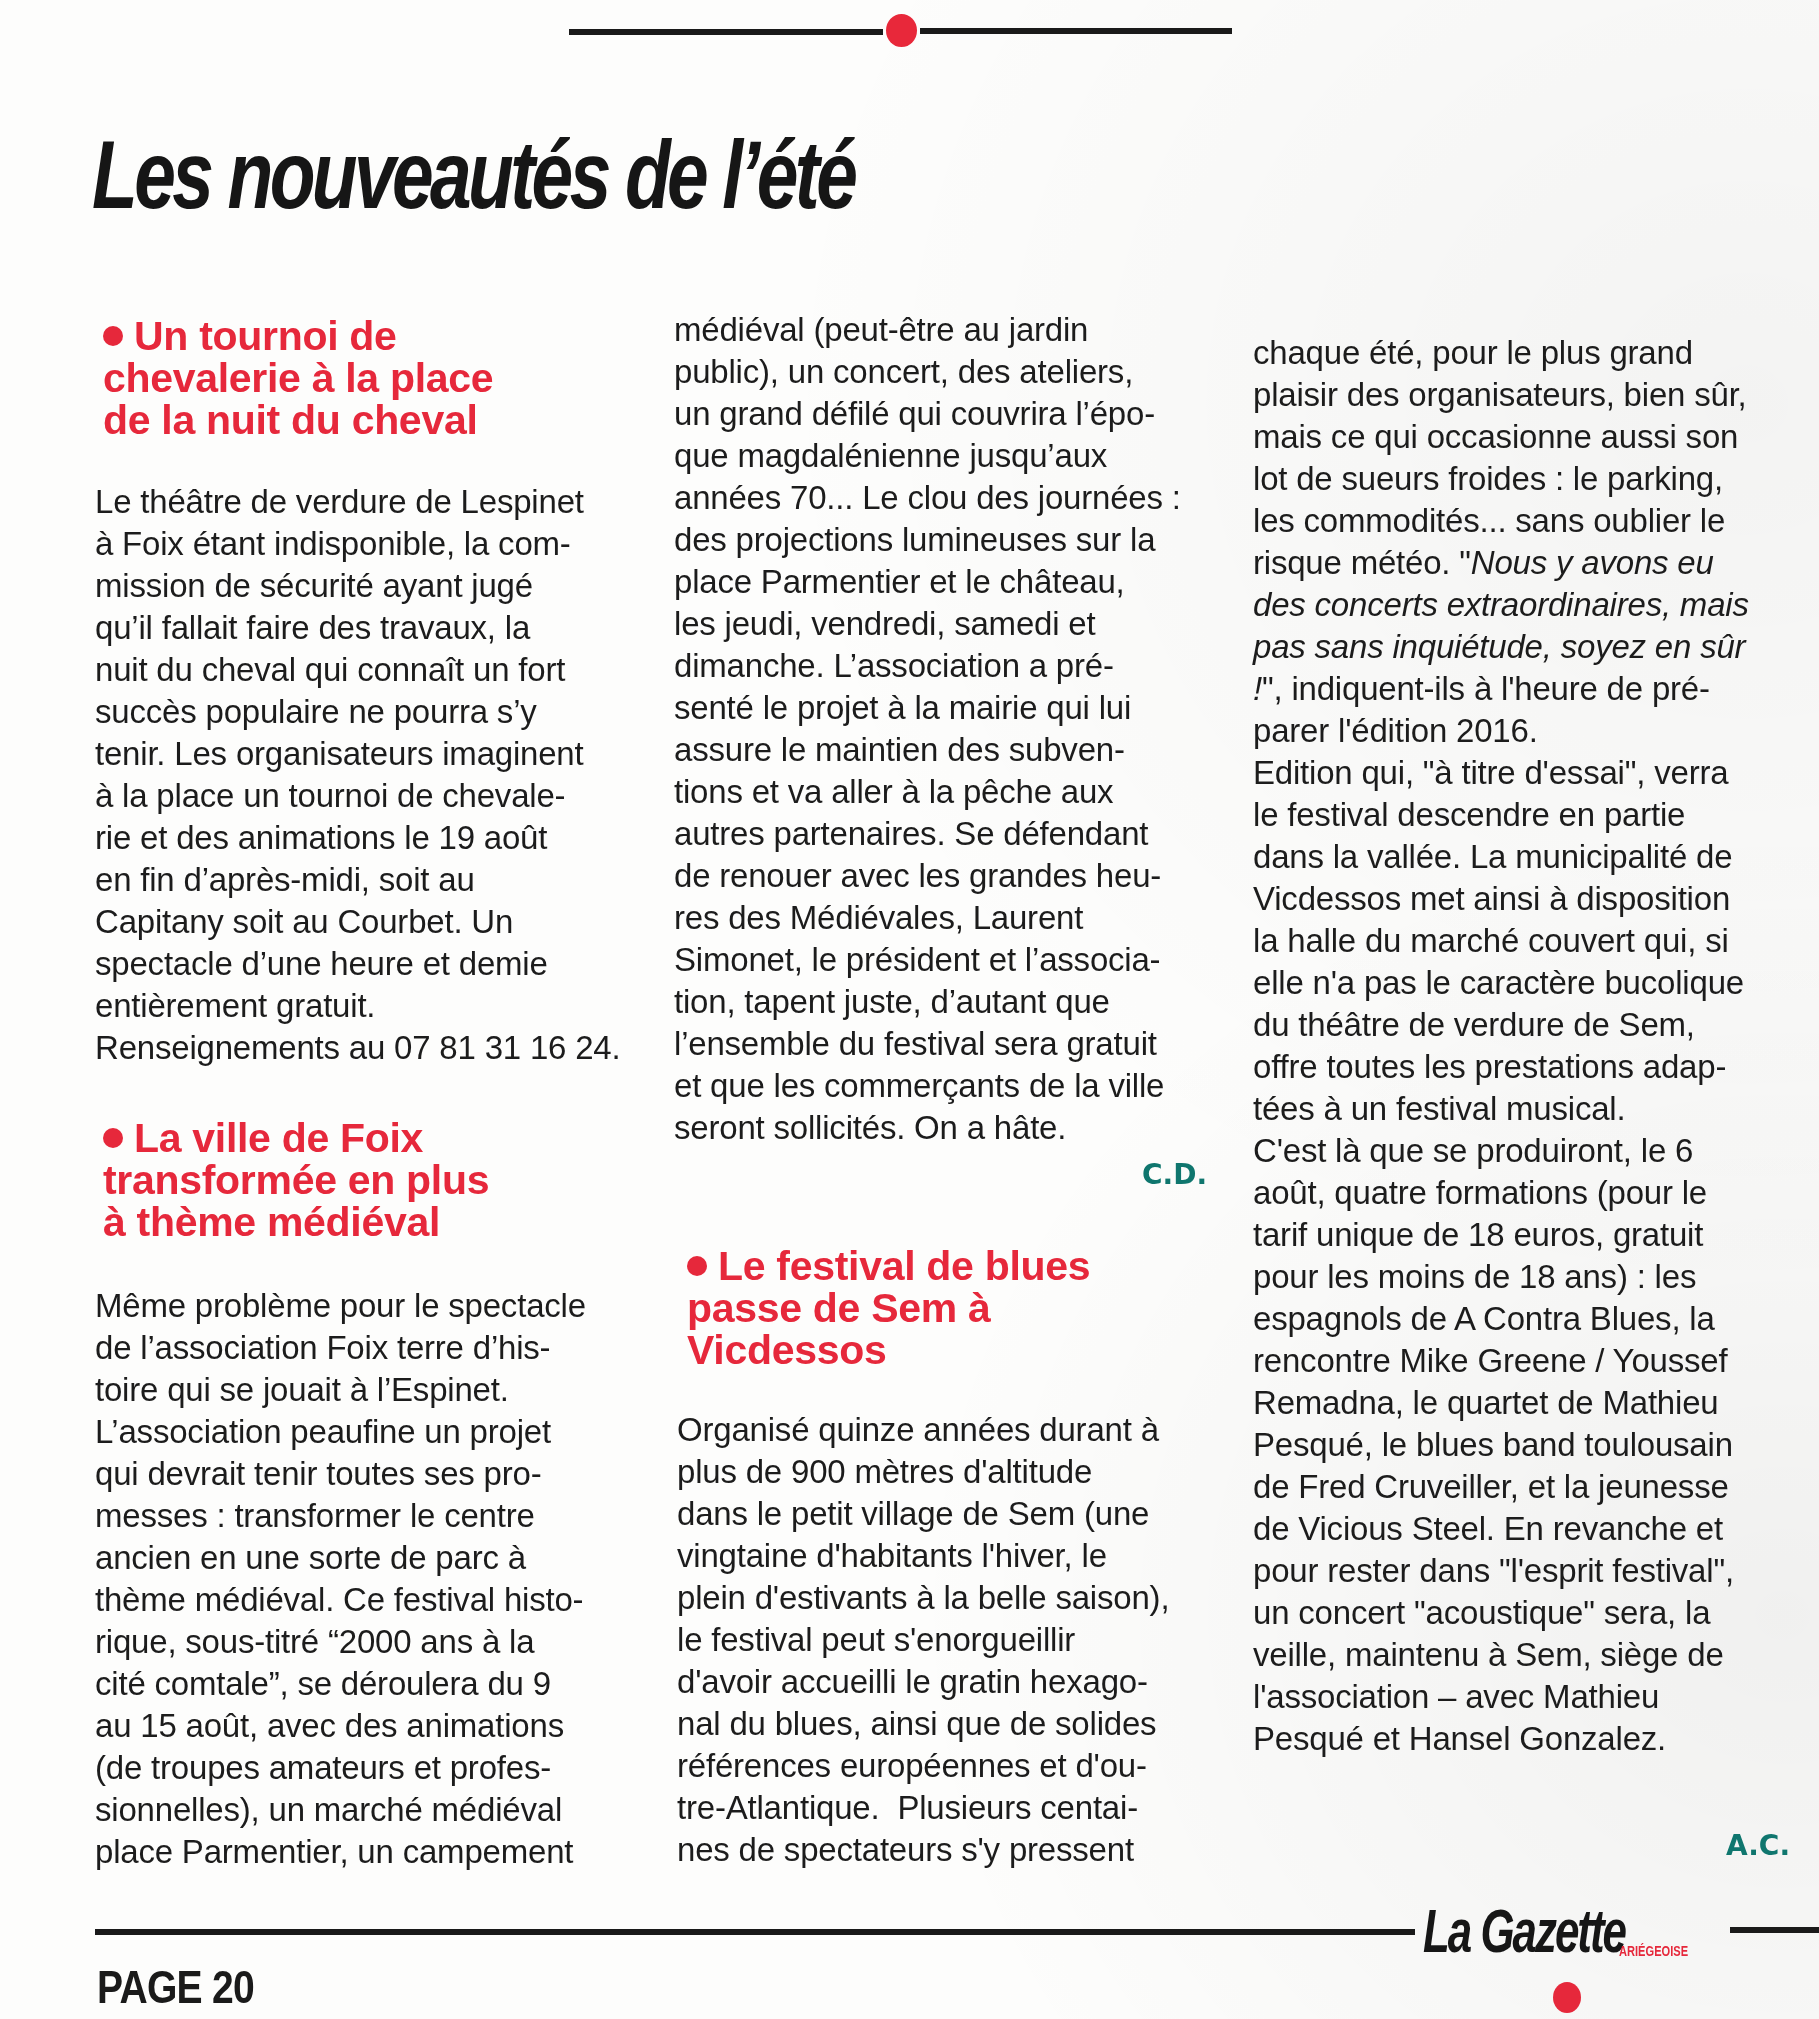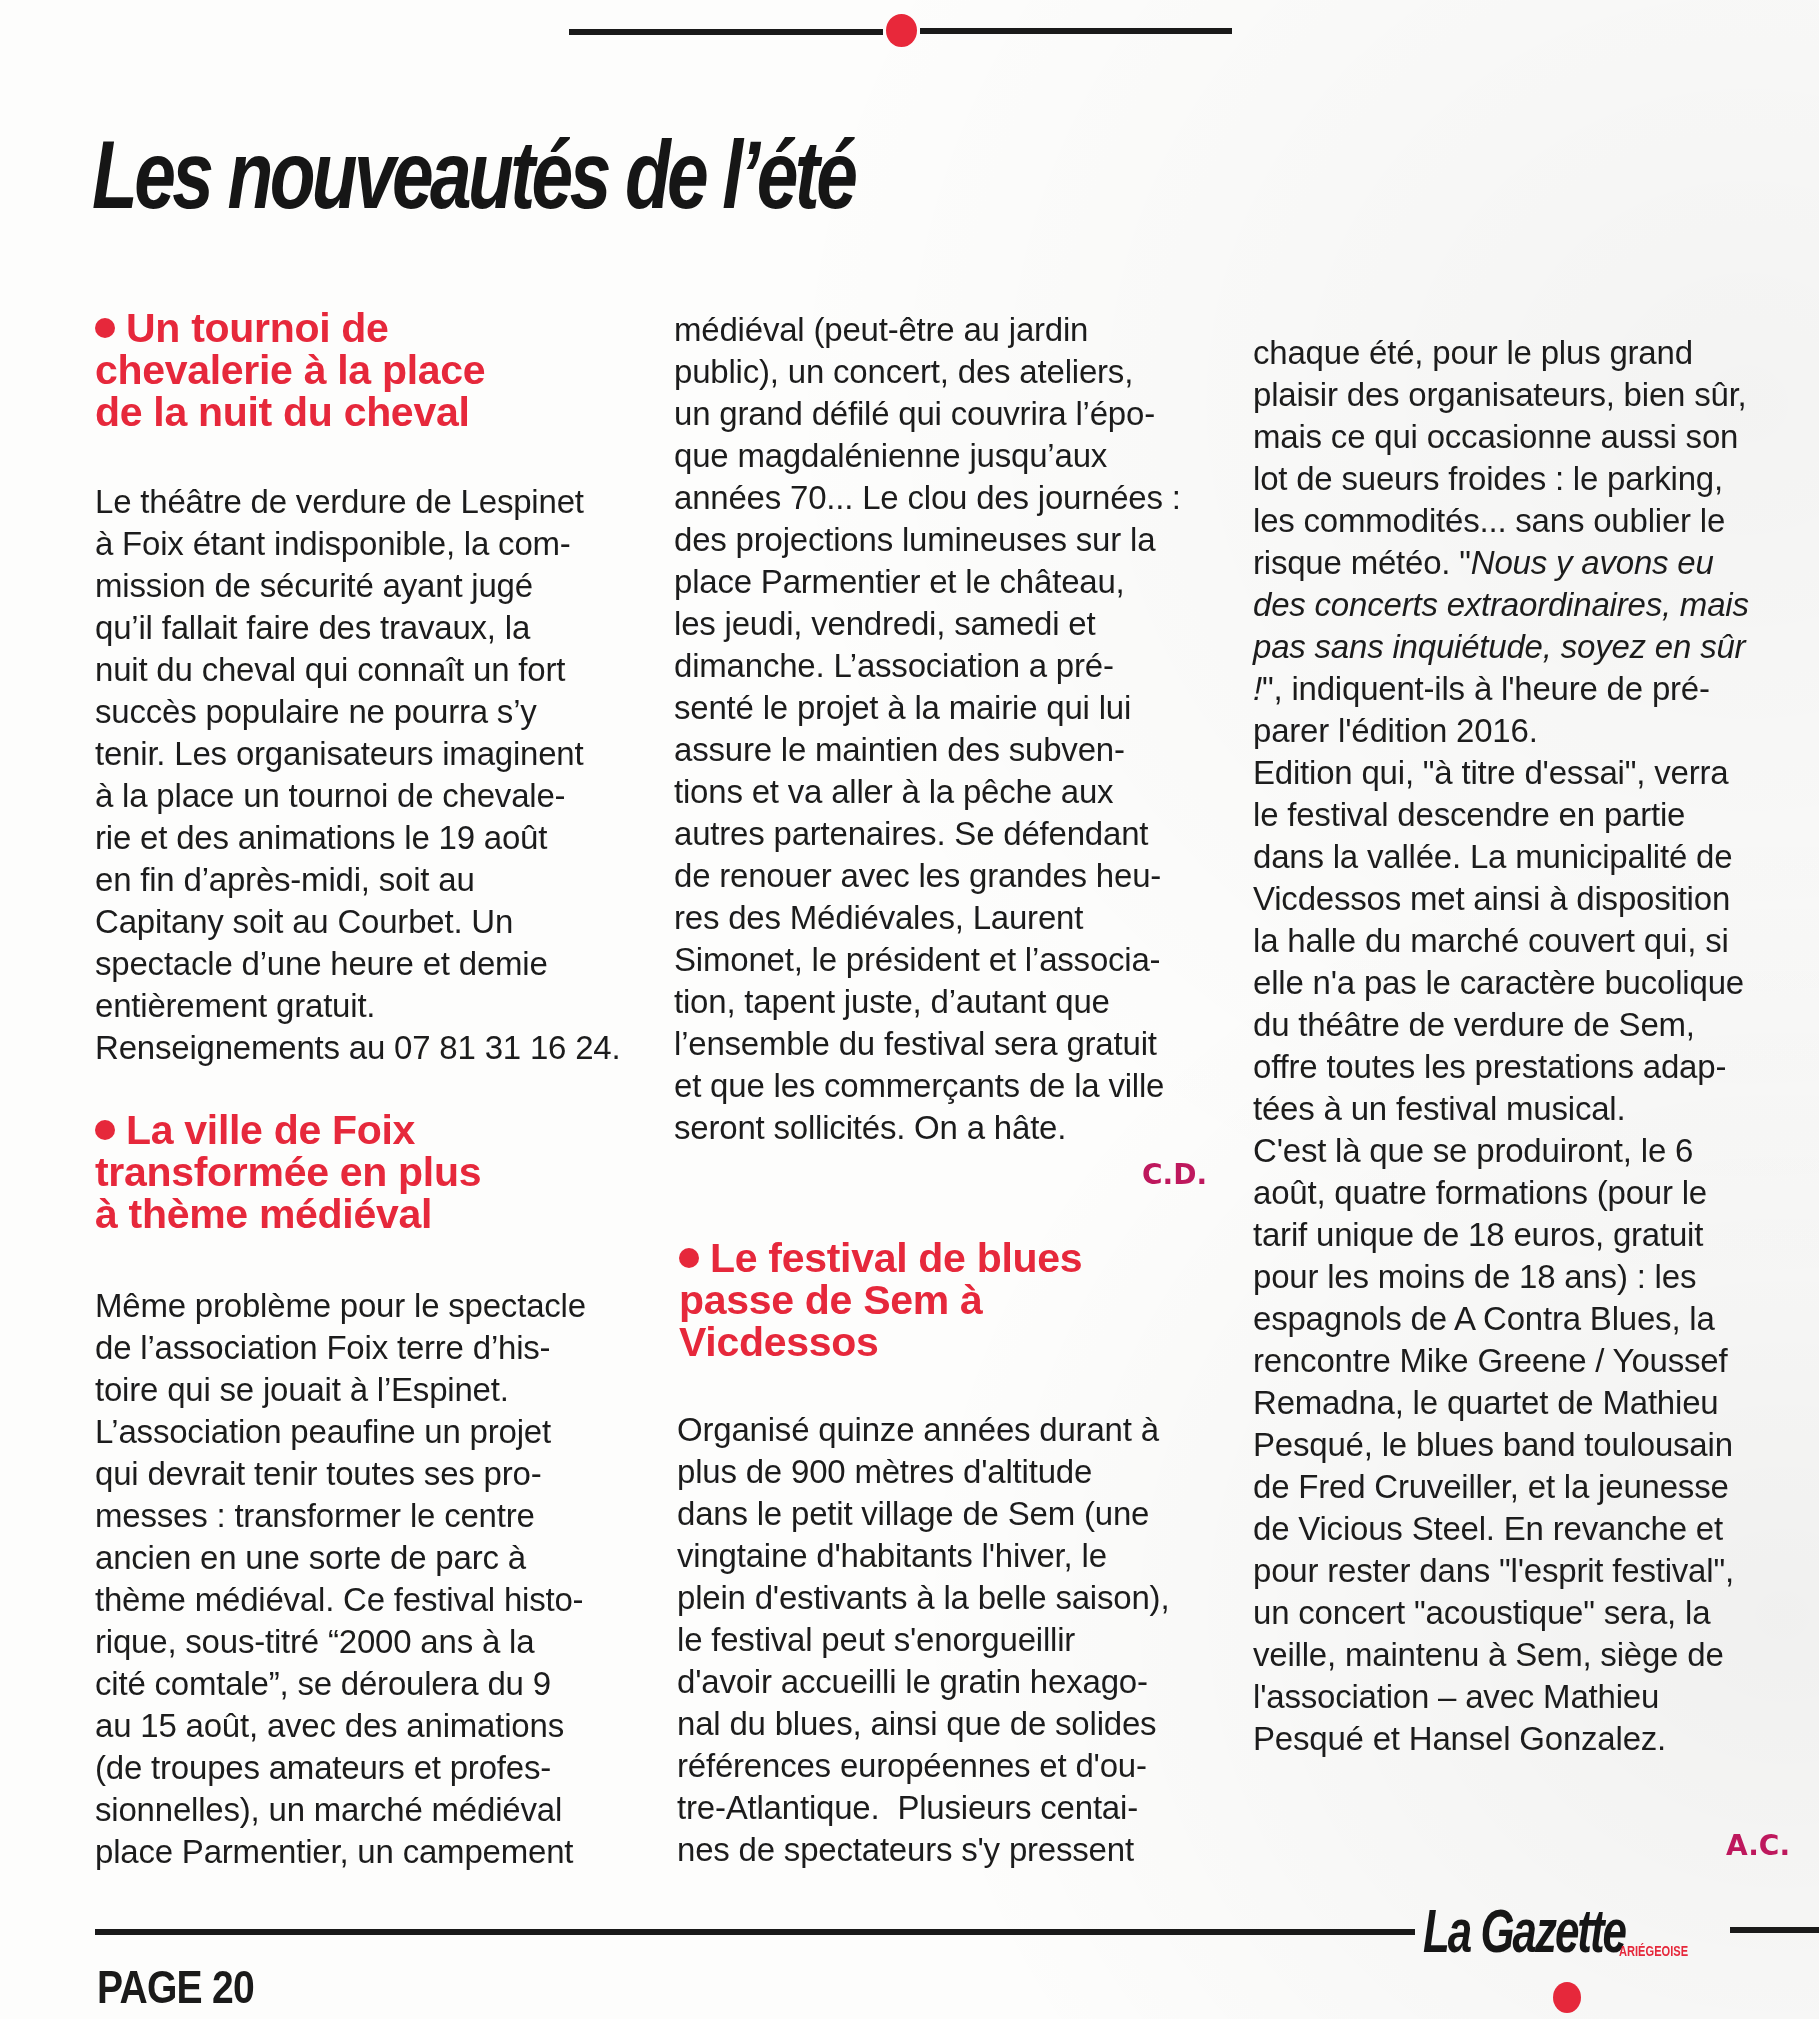--- a/index.html
+++ b/index.html
@@ -23,34 +23,34 @@
     border-radius:50%; background:#e8283a;
   }
   .main-title {
     position:absolute; left:92px; top:127px; margin:0;
     font-family:"Liberation Sans Narrow","Liberation Sans", sans-serif;
     font-weight:700; font-style:italic; font-size:96px; letter-spacing:-4.6px;
     transform:scaleX(0.78); transform-origin:left top;
     color:#161616; line-height:1;
   }
   .heading {
-    position:absolute; margin:0; font-weight:700; color:#e6283b;
+    position:absolute; margin:8px; font-weight:700; color:#e6283b;
     font-size:41px; line-height:42px; letter-spacing:-0.3px;
   }
   .heading .bullet {
     display:inline-block; width:20px; height:20px; border-radius:50%;
     background:#e6283b; margin-right:11px; vertical-align:3.7px;
   }
   .body {
     position:absolute; margin:0; font-size:33px; line-height:42px;
     white-space:pre; color:#1c1c1c; letter-spacing:-0.2px;
   }
   .body em { font-style:italic; }
   .sig {
-    position:absolute; font-weight:700; font-size:28px; color:#be185d;
+    position:absolute; font-weight:700; font-size:28px; color:#0f766e;
     font-family:"DejaVu Sans", sans-serif;
   }
   .footer-rule-left { position:absolute; left:95px; top:1929px; width:1320px; height:5.5px; background:#1a1a1a; }
   .footer-rule-right { position:absolute; left:1730px; top:1927px; width:89px; height:5.5px; background:#1a1a1a; }
   .page-number {
     position:absolute; left:97px; top:1964px; margin:0;
     font-weight:700; font-size:46px; line-height:1; letter-spacing:-0.9px;
     transform:scaleX(0.85); transform-origin:left top; color:#1a1a1a;
   }
   .logo { position:absolute; left:1423px; top:1901px;text-align:right; }

